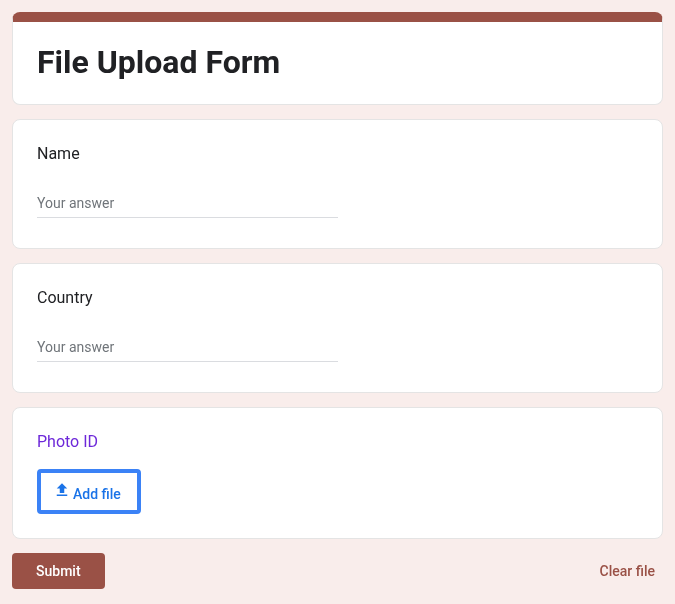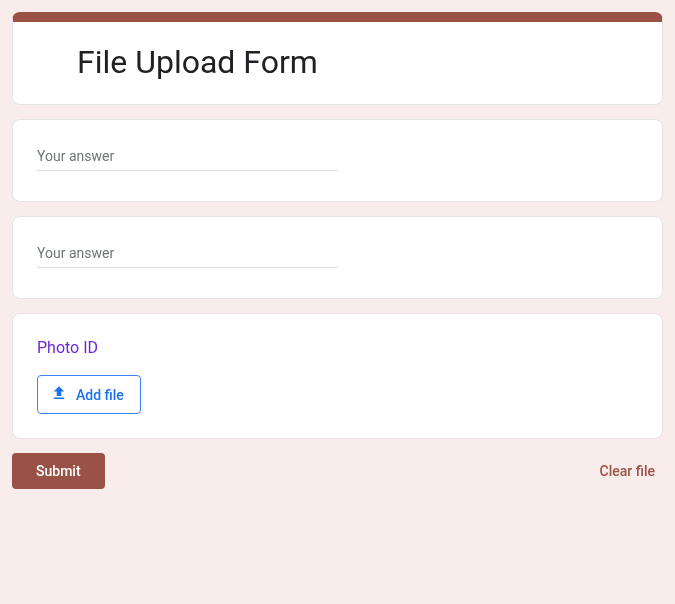--- a/index.html
+++ b/index.html
@@ -23,24 +23,23 @@
       border-radius: 8px;
       border-top: 10px solid #9a5146;
       padding: 20px 24px 22px 24px;
       margin-bottom: 14px;
       border-left: 1px solid #e4e4e4;
       border-right: 1px solid #e4e4e4;
       border-bottom: 1px solid #e4e4e4;
     }
     .form-title {
       font-size: 32px;
-      font-weight: 400;
+      font-weight: 700;
       color: #202124;
       line-height: 1.25;
-      margin-left: 40px;
     }
     .question-card {
       background: #fff;
       border-radius: 8px;
       padding: 24px;
       margin-bottom: 14px;
       border: 1px solid #e4e4e4;
     }
     .question-label {
       font-size: 16px;
@@ -64,24 +63,24 @@
       color: #70757a;
     }
     .file-question-label {
       font-size: 16px;
       color: #6d28d9;
       margin-bottom: 18px;
       font-weight: 400;
     }
     .add-file-btn {
       display: inline-flex;
-      align-items: center;
-      gap: 8px;
+      align-items: flex-end;
+      gap: 2px;
       background: #fff;
-      border: 1px solid #3b82f6;
+      border: 4px solid #3b82f6;
       border-radius: 4px;
       padding: 8px 16px 8px 12px;
       font-size: 14px;
       color: #1a73e8;
       cursor: pointer;
       font-family: 'Google Sans', Roboto, Arial, sans-serif;
       font-weight: 500;
     }
     .add-file-btn svg {
       width: 18px;
@@ -116,24 +115,26 @@
 </head>
 <body>
 
 <div class="form-container">
 
   <div class="header-card">
     <div class="form-title">File Upload Form</div>
   </div>
 
   <div class="question-card">
+    <div class="question-label">Name</div>
     <input type="text" class="text-input" placeholder="Your answer" style="">
   </div>
 
   <div class="question-card">
+    <div class="question-label">Country</div>
     <input type="text" class="text-input" placeholder="Your answer" style="">
   </div>
 
   <div class="question-card">
     <div class="file-question-label">Photo ID</div>
     <button class="add-file-btn">
       <span>
         <svg viewBox="0 0 24 24" fill="#1a73e8">
           <path d="M9 16h6v-6h4l-7-7-7 7h4v6zm-4 2h14v2H5v-2z"></path>
         </svg>

